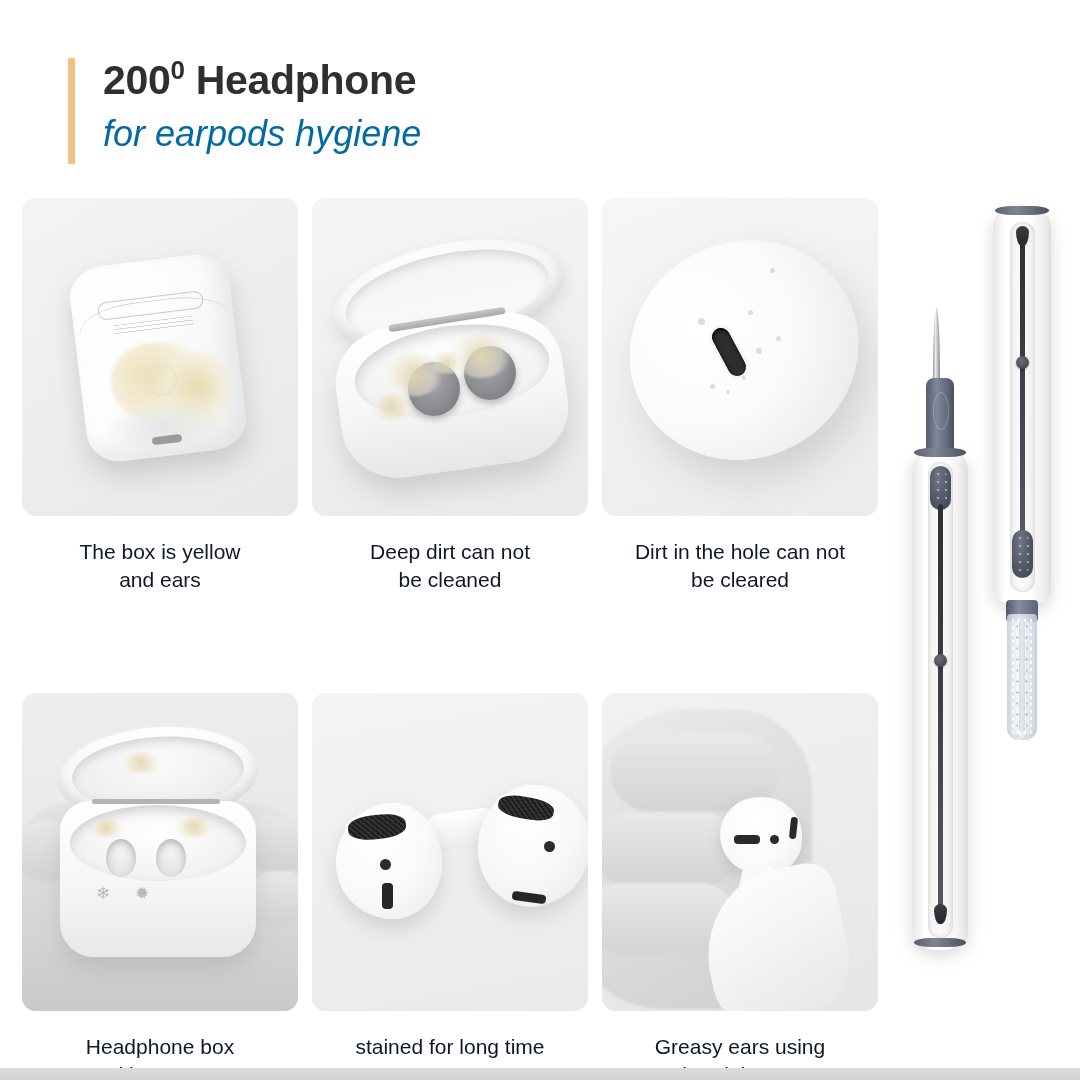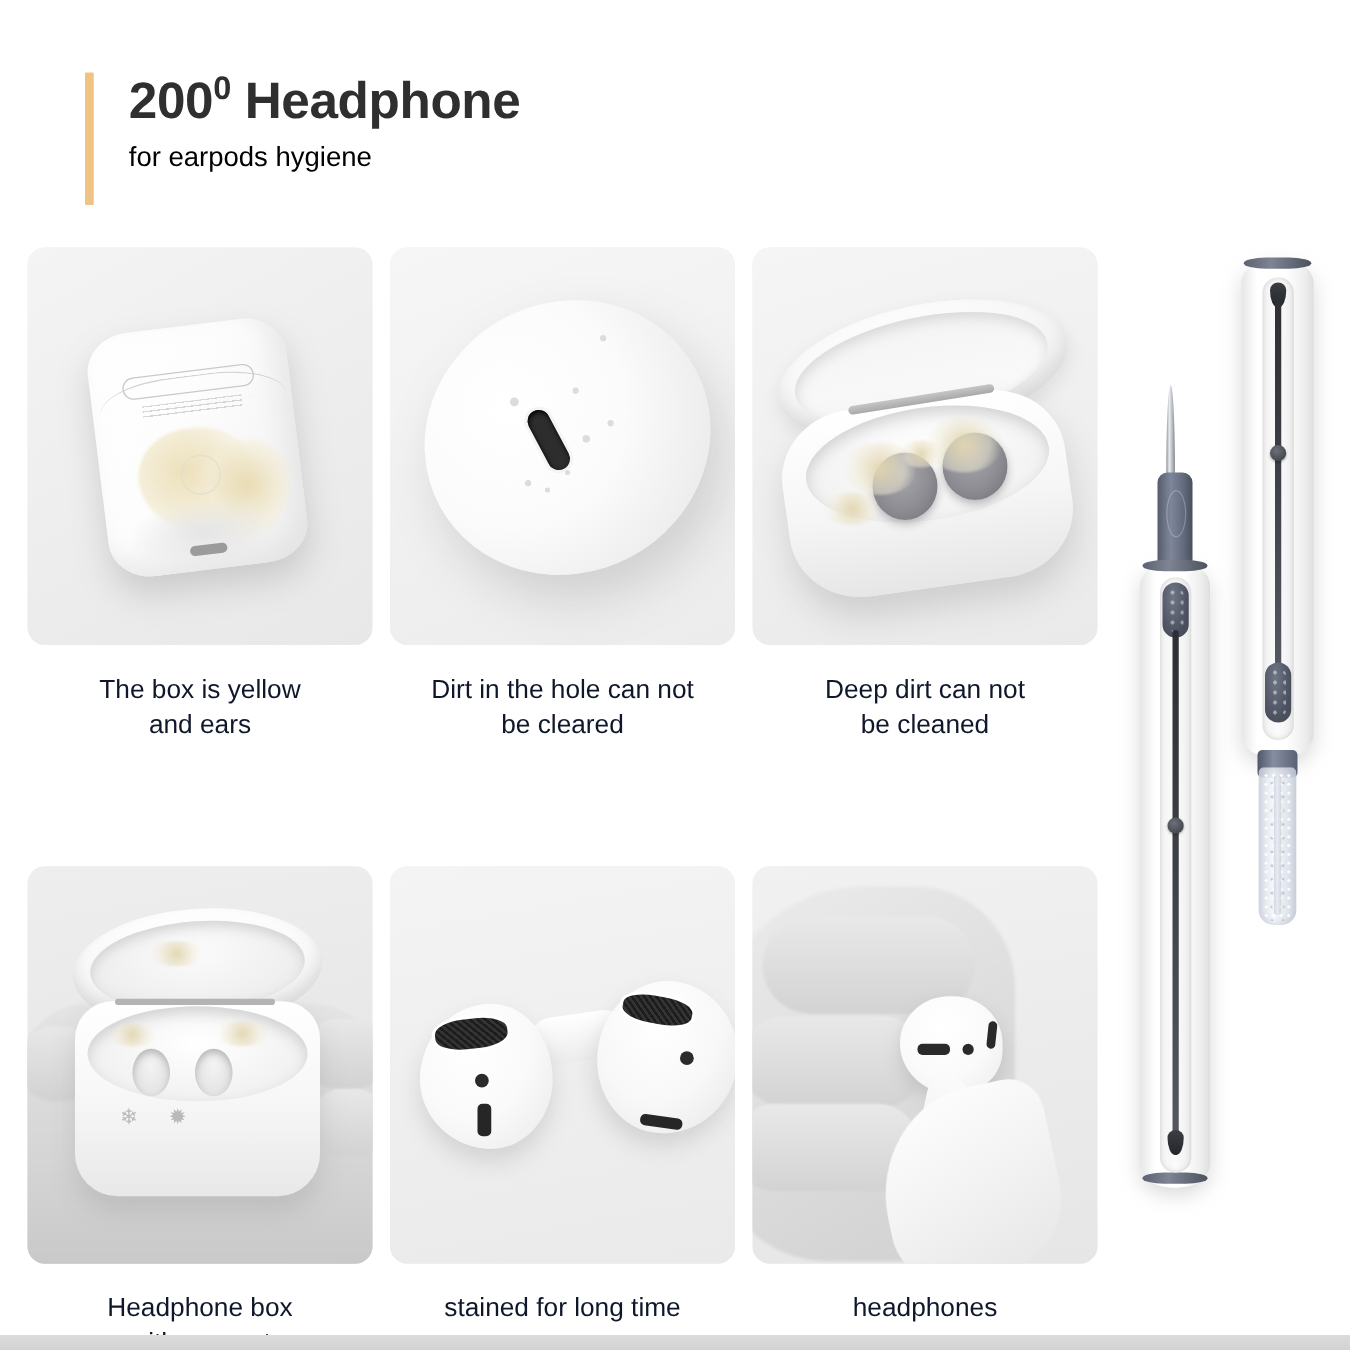--- a/index.html
+++ b/index.html
@@ -44,25 +44,26 @@
     line-height: 1.12;
     white-space: nowrap;
   }
   .title .deg {
     font-size: 26px;
     vertical-align: super;
     line-height: 0;
     font-weight: bold;
   }
   .subtitle {
-    font-size: 22px;
-    color: #000000;
+    font-size: 36px;
+    color: #0369a1;
     margin-top: 10px;
     line-height: 1.1;
     white-space: nowrap;
+    font-style: italic;
   }
 
   
   .grid {
     position: absolute;
     left: 22px;
     top: 198px;
     width: 868px;
     display: grid;
     grid-template-columns: repeat(3, 276px);
@@ -449,42 +450,20 @@
           <div class="t1-stain-b"></div>
           <div class="t1-stain-c"></div>
           <div class="t1-btn"></div>
           <div class="t1-port"></div>
         </div>
       </div>
     </div>
     <div class="caption">
       <div>The box is yellow</div>
       <div>and ears</div>
-    </div>
-  </div>
-
-  <div class="cell">
-    <div class="tile">
-      <div class="art">
-        <div class="t2-bg"></div>
-        <div class="t2-body"></div>
-        <div class="t2-port"></div>
-        <div class="t2-speck" style="left:96px; top:120px; width:7px; height:7px;"></div>
-        <div class="t2-speck" style="left:146px; top:112px; width:5px; height:5px;"></div>
-        <div class="t2-speck" style="left:154px; top:150px; width:6px; height:6px;"></div>
-        <div class="t2-speck" style="left:174px; top:138px; width:5px; height:5px;"></div>
-        <div class="t2-speck" style="left:108px; top:186px; width:5px; height:5px;"></div>
-        <div class="t2-speck" style="left:124px; top:192px; width:4px; height:4px;"></div>
-        <div class="t2-speck" style="left:140px; top:178px; width:4px; height:4px;"></div>
-        <div class="t2-speck" style="left:168px; top:70px; width:5px; height:5px;"></div>
-      </div>
-    </div>
-    <div class="caption">
-      <div>Dirt in the hole can not</div>
-      <div>be cleared</div>
     </div>
   </div>
 
   <div class="cell">
     <div class="tile">
       <div class="art">
         <div class="t3-bg"></div>
         <div class="t3-lid"></div>
         <div class="t3-lid-inner"></div>
         <div class="t3-base"></div>
@@ -494,20 +473,42 @@
         <div class="t3-bud right"></div>
         <div class="t3-dirt" style="left:72px; top:156px; width:60px; height:42px;"></div>
         <div class="t3-dirt" style="left:138px; top:136px; width:62px; height:44px;"></div>
         <div class="t3-dirt" style="left:118px; top:154px; width:34px; height:22px;"></div>
         <div class="t3-dirt" style="left:56px; top:196px; width:48px; height:26px;"></div>
       </div>
     </div>
     <div class="caption">
       <div>Deep dirt can not</div>
       <div>be cleaned</div>
+    </div>
+  </div>
+
+  <div class="cell">
+    <div class="tile">
+      <div class="art">
+        <div class="t2-bg"></div>
+        <div class="t2-body"></div>
+        <div class="t2-port"></div>
+        <div class="t2-speck" style="left:96px; top:120px; width:7px; height:7px;"></div>
+        <div class="t2-speck" style="left:146px; top:112px; width:5px; height:5px;"></div>
+        <div class="t2-speck" style="left:154px; top:150px; width:6px; height:6px;"></div>
+        <div class="t2-speck" style="left:174px; top:138px; width:5px; height:5px;"></div>
+        <div class="t2-speck" style="left:108px; top:186px; width:5px; height:5px;"></div>
+        <div class="t2-speck" style="left:124px; top:192px; width:4px; height:4px;"></div>
+        <div class="t2-speck" style="left:140px; top:178px; width:4px; height:4px;"></div>
+        <div class="t2-speck" style="left:168px; top:70px; width:5px; height:5px;"></div>
+      </div>
+    </div>
+    <div class="caption">
+      <div>Dirt in the hole can not</div>
+      <div>be cleared</div>
     </div>
   </div>
 
   <div class="cell row2-cell" style="margin-top:100px;">
     <div class="tile">
       <div class="art">
         <div class="t4-bg"></div>
         <div class="t4-hand"></div>
         <div class="t4-finger" style="left:222px; top:122px; width:66px; height:56px;"></div>
         <div class="t4-finger" style="left:226px; top:178px; width:62px; height:54px;"></div>
@@ -561,20 +562,21 @@
         <div class="t6-f" style="left:-16px; top:190px; width:150px; height:70px;"></div>
         <div class="t6-bud"></div>
         <div class="t6-stem"></div>
         <div class="t6-slot" style="left:132px; top:142px; width:26px; height:9px;"></div>
         <div class="t6-dot" style="left:168px; top:142px; width:9px; height:9px;"></div>
         <div class="t6-slot" style="left:188px; top:124px; width:7px; height:22px; transform:rotate(6deg);"></div>
         <div class="t6-cloth"></div>
       </div>
     </div>
     <div class="caption">
+      <div>Greasy ears using</div>
       <div>headphones</div>
     </div>
   </div>
 
 </div>
 
 <div class="pen-left">
   <div class="pen-needle" style="left:21px; top:-96px;"></div>
   <div class="pen-needle-holder" style="left:14px; top:-26px;"></div>
   <div class="pen-barrel" style="top:46px; height:500px;"></div>

